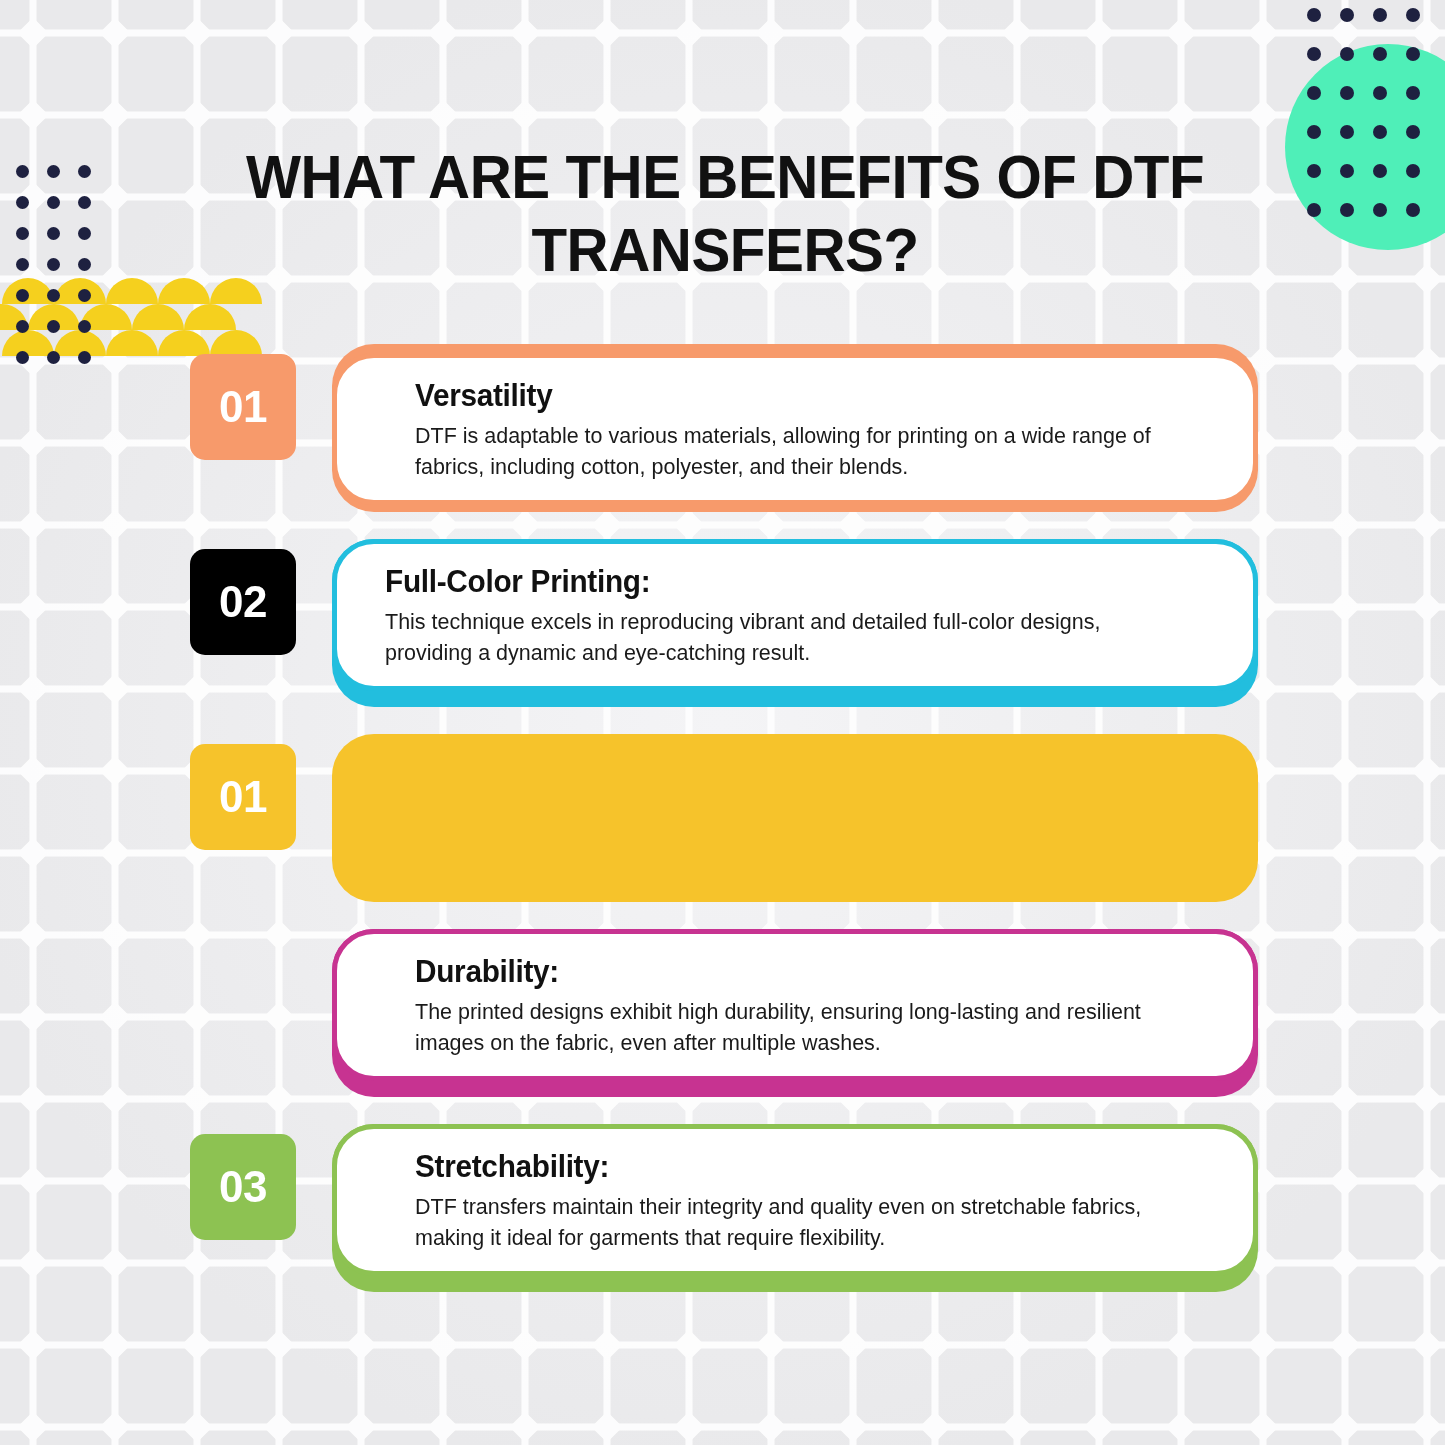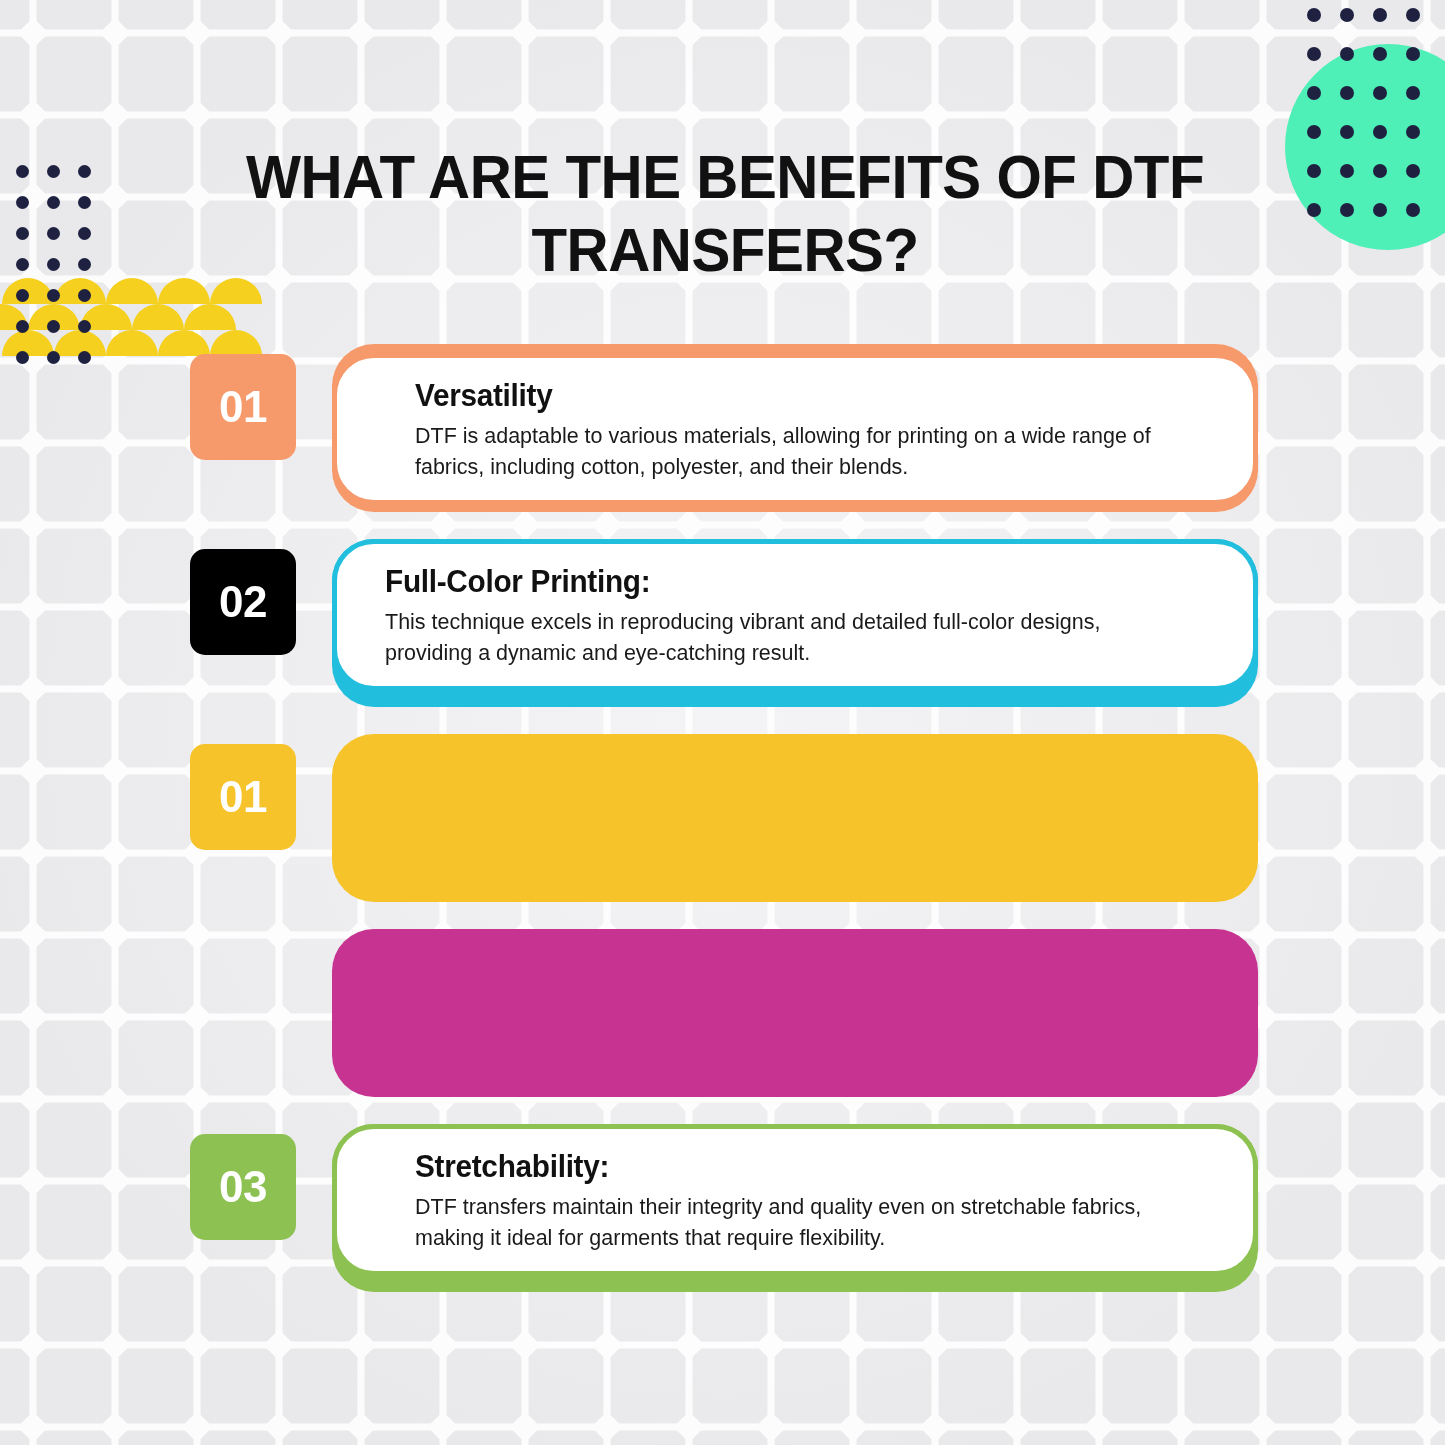--- a/index.html
+++ b/index.html
@@ -642,20 +642,24 @@
           <div class="card-body">This technique excels in reproducing vibrant and detailed full-color designs, providing a dynamic and eye-catching result.</div>
         </div>
         <div class="badge" style="background: #000000;">02</div>
       </div>
       <div class="card-row">
         <div class="card-shell" style="background: rgb(246, 195, 43);"></div>
         <div class="badge" style="background: rgb(246, 195, 43);">01</div>
       </div>
       <div class="card-row">
         <div class="card-shell" style="background: rgb(199, 51, 145);"></div>
+        <div class="card-inner" style="border-color: rgb(199, 51, 145);">
+          <div class="card-title">Durability:</div>
+          <div class="card-body">The printed designs exhibit high durability, ensuring long-lasting and resilient images on the fabric, even after multiple washes.</div>
+        </div>
       </div>
       <div class="card-row">
         <div class="card-shell" style="background: rgb(141, 194, 82);"></div>
         <div class="card-inner" style="border-color: rgb(141, 194, 82);">
           <div class="card-title">Stretchability:</div>
           <div class="card-body">DTF transfers maintain their integrity and quality even on stretchable fabrics, making it ideal for garments that require flexibility.</div>
         </div>
         <div class="badge" style="background: rgb(141, 194, 82);">03</div>
       </div>
     </div>

